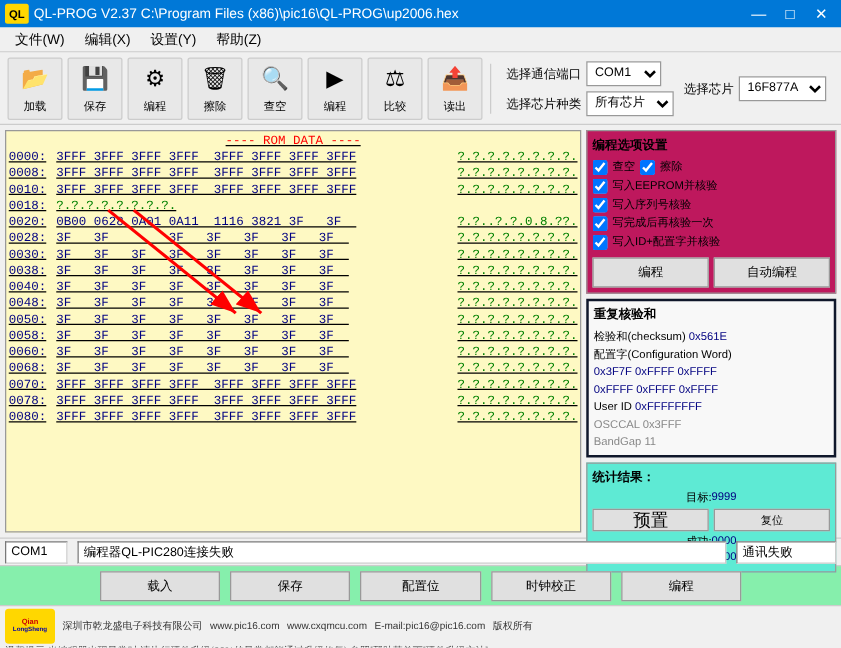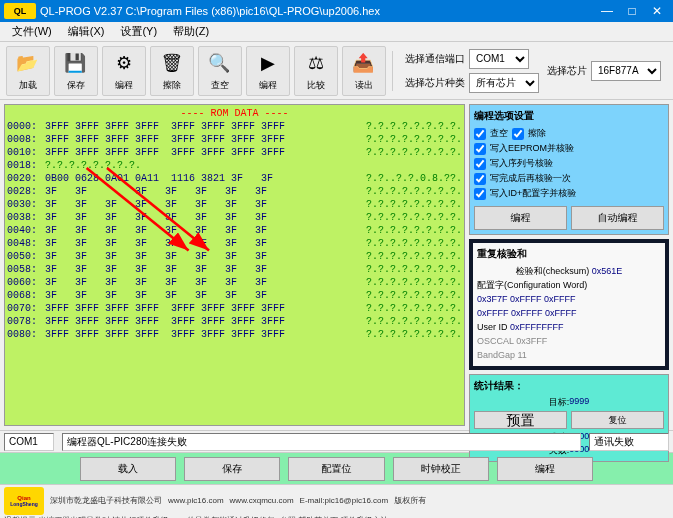--- a/index.html
+++ b/index.html
@@ -23,21 +23,21 @@
       padding: 0 4px;
       user-select: none;
     }
     .title-bar-left {
       display: flex;
       align-items: center;
       gap: 4px;
       font-size: 11px;
     }
     .title-bar-icon {
-      width: 32px;
+      width: 19px;
       height: 16px;
       background: #ffd700;
       border-radius: 2px;
       display: flex;
       align-items: center;
       justify-content: center;
       font-size: 9px;
       color: #000;
       font-weight: bold;
     }
@@ -140,25 +140,26 @@
 
     
     .main-area {
       display: flex;
       height: 330px;
     }
 
     
     .hex-panel {
       flex: 1;
-      background: #bef264;
+      background: #fef9c3;
       border: 1px solid #999;
       margin: 4px 2px 4px 4px;
       overflow: hidden;
       position: relative;
+      text-decoration: underline;
     }
     .hex-content {
       font-family: 'Courier New', monospace;
       font-size: 10px;
       line-height: 13px;
       padding: 2px;
       color: #000080;
       height: 100%;
       overflow-y: scroll;
     }
@@ -199,21 +200,21 @@
       margin: 4px 4px 4px 2px;
       display: flex;
       flex-direction: column;
       gap: 4px;
     }
 
     
     .options-box {
       border: 1px solid #999;
       padding: 4px;
-      background: #7dd3fc;
+      background: #be185d;
     }
     .options-title {
       font-size: 10px;
       font-weight: bold;
       margin-bottom: 4px;
       color: #000;
     }
     .checkbox-row {
       display: flex;
       align-items: center;
@@ -238,21 +239,21 @@
       height: 24px;
       border: 1px solid #999;
       background: #e0e0e0;
       font-size: 10px;
       cursor: pointer;
       font-family: inherit;
     }
 
     
     .checksum-box {
-      border: 4px solid #0f172a;
+      border: 2px solid #0f172a;
       padding: 4px;
       background: #f8f8f8;
       font-size: 9px;
       line-height: 14px;
     }
     .checksum-title {
       font-size: 10px;
       font-weight: bold;
       margin-bottom: 3px;
     }
@@ -572,21 +573,21 @@
         <span class="checkbox-label">写入ID+配置字并核验</span>
       </div>
       <div class="prog-buttons">
         <button class="prog-btn">编程</button>
         <button class="prog-btn">自动编程</button>
       </div>
     </div>
 
     <div class="checksum-box">
       <div class="checksum-title">重复核验和</div>
-      <div class="checksum-row" style="font-size:9px;text-align:center;">检验和(checksum) <span style="color:#000080;">0x561E</span></div>
+      <div class="checksum-row" style="font-size:9px;">检验和(checksum) <span style="color:#000080;">0x561E</span></div>
       <div class="checksum-row">配置字(Configuration Word)</div>
       <div class="checksum-row" style="color:#000080;">0x3F7F  0xFFFF  0xFFFF</div>
       <div class="checksum-row" style="color:#000080;">0xFFFF  0xFFFF  0xFFFF</div>
       <div class="checksum-row">User ID  <span style="color:#000080;">0xFFFFFFFF</span></div>
       <div class="checksum-gray">OSCCAL   0x3FFF</div>
       <div class="checksum-gray">BandGap  11</div>
     </div>
 
     <div class="stats-box">
       <div class="stats-title">统计结果：</div>

